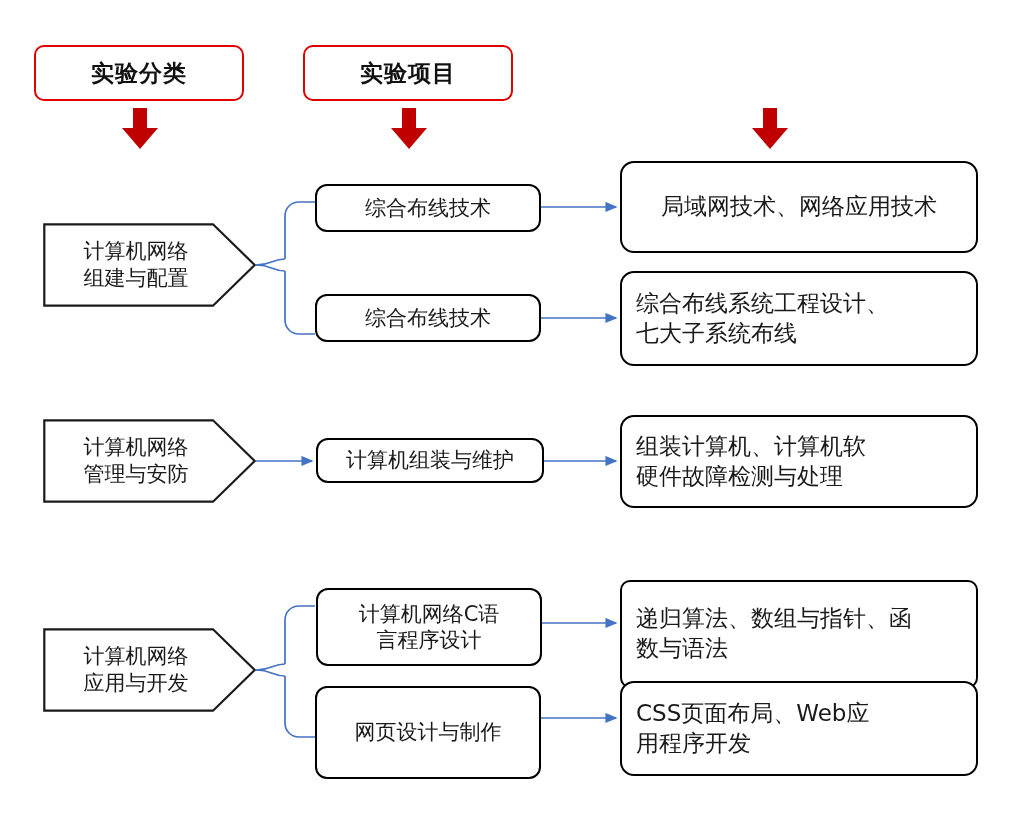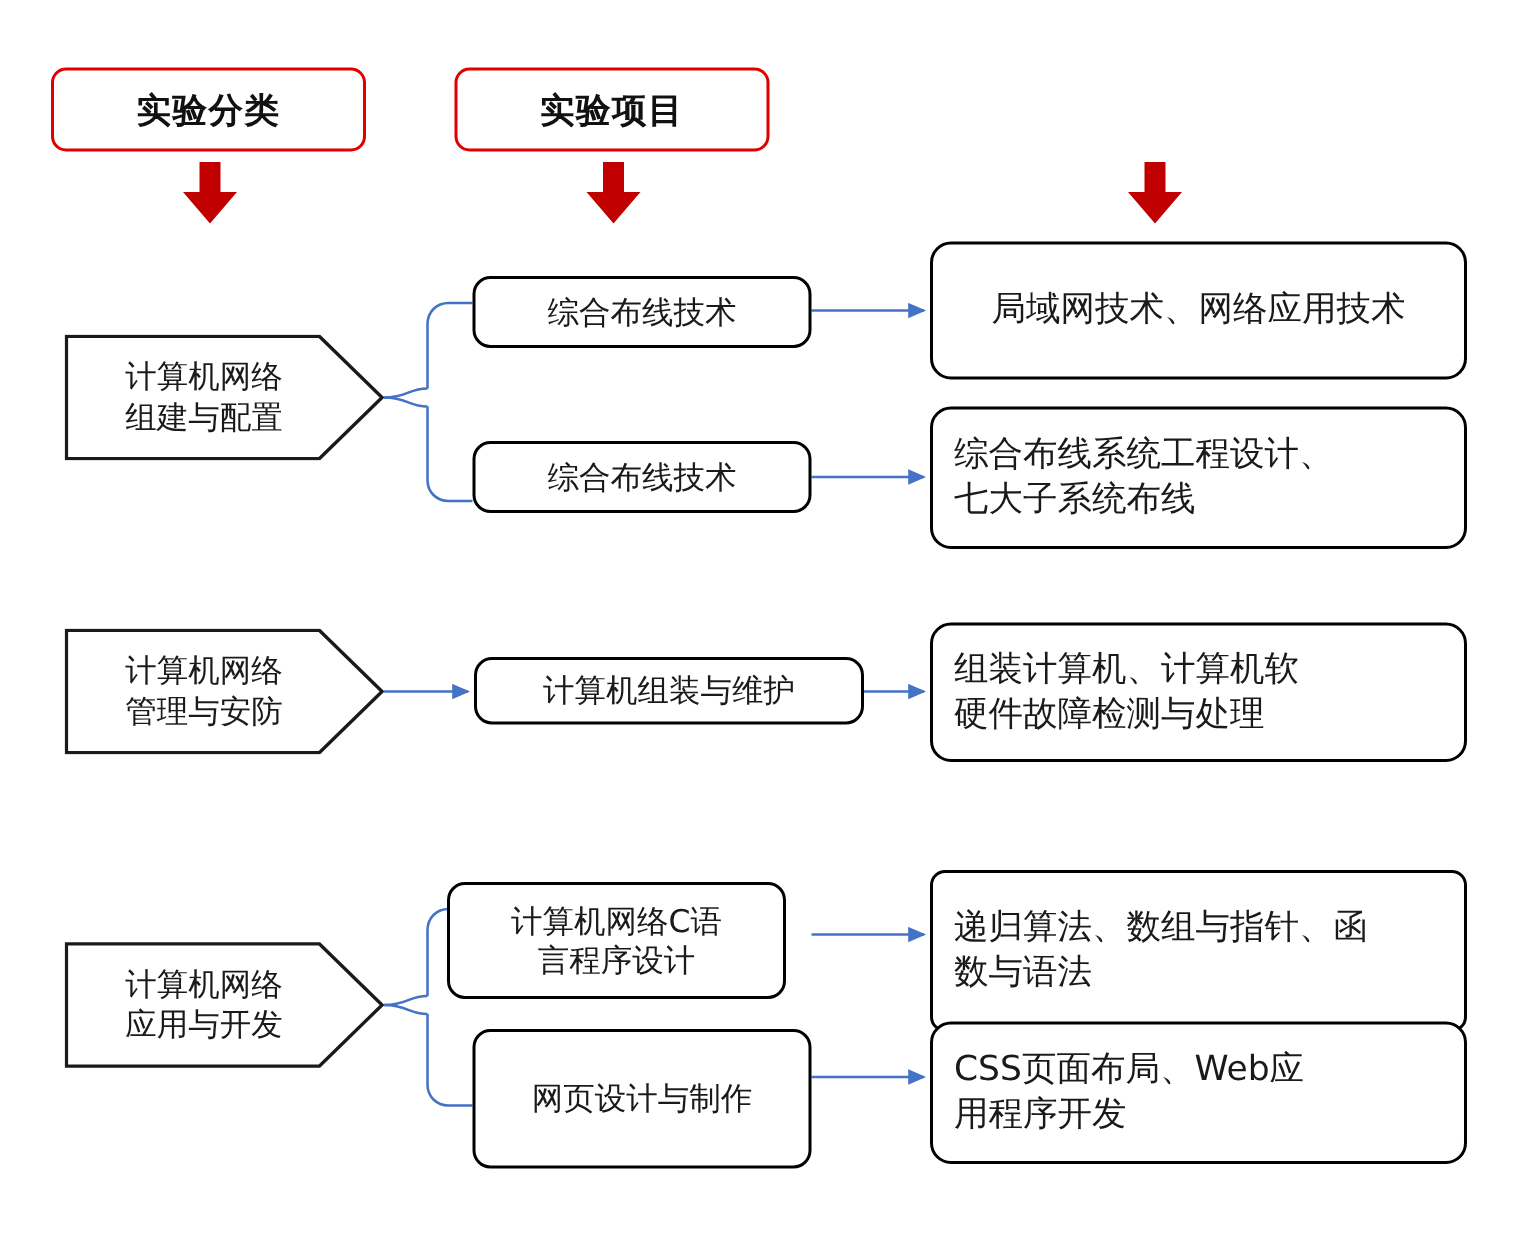--- a/index.html
+++ b/index.html
@@ -186,37 +186,37 @@
   </div>
 
   <div class="pentagon" style="left:43px; top:419px; width:213px; height:84px;">
     <svg width="213" height="84" viewBox="0 0 213 84">
       <path d="M1.3,1.3 L170,1.3 L211.7,42 L170,82.7 L1.3,82.7 Z" fill="#ffffff" stroke="#1a1a1a" stroke-width="2.2" stroke-linejoin="miter"></path>
     </svg>
     <div class="pent-label">计算机网络
 管理与安防</div>
   </div>
 
-  <div class="project-box" style="left:316px; top:438px; width:260px; height:45px;">
+  <div class="project-box" style="left:316px; top:438px; width:228px; height:45px;">
     <span>计算机组装与维护</span>
   </div>
   <div class="content-box" style="left:620px; top:415px; width:358px; height:93px;">
     <span>组装计算机、计算机软
 硬件故障检测与处理</span>
   </div>
 
   <div class="pentagon" style="left:43px; top:628px; width:213px; height:84px;">
     <svg width="213" height="84" viewBox="0 0 213 84">
       <path d="M1.3,1.3 L170,1.3 L211.7,42 L170,82.7 L1.3,82.7 Z" fill="#ffffff" stroke="#1a1a1a" stroke-width="2.2" stroke-linejoin="miter"></path>
     </svg>
     <div class="pent-label">计算机网络
 应用与开发</div>
   </div>
 
-  <div class="project-box" style="left:298px; top:588px; width:226px; height:78px;">
+  <div class="project-box" style="left:316px; top:588px; width:226px; height:78px;">
     <span>计算机网络C语
 言程序设计</span>
   </div>
   <div class="content-box" style="left:620px; top:580px; width:358px; height:108px;border-radius:10px;">
     <span>递归算法、数组与指针、函
 数与语法</span>
   </div>
 
   <div class="project-box" style="left:315px; top:686px; width:226px; height:93px;">
     <span>网页设计与制作</span>

